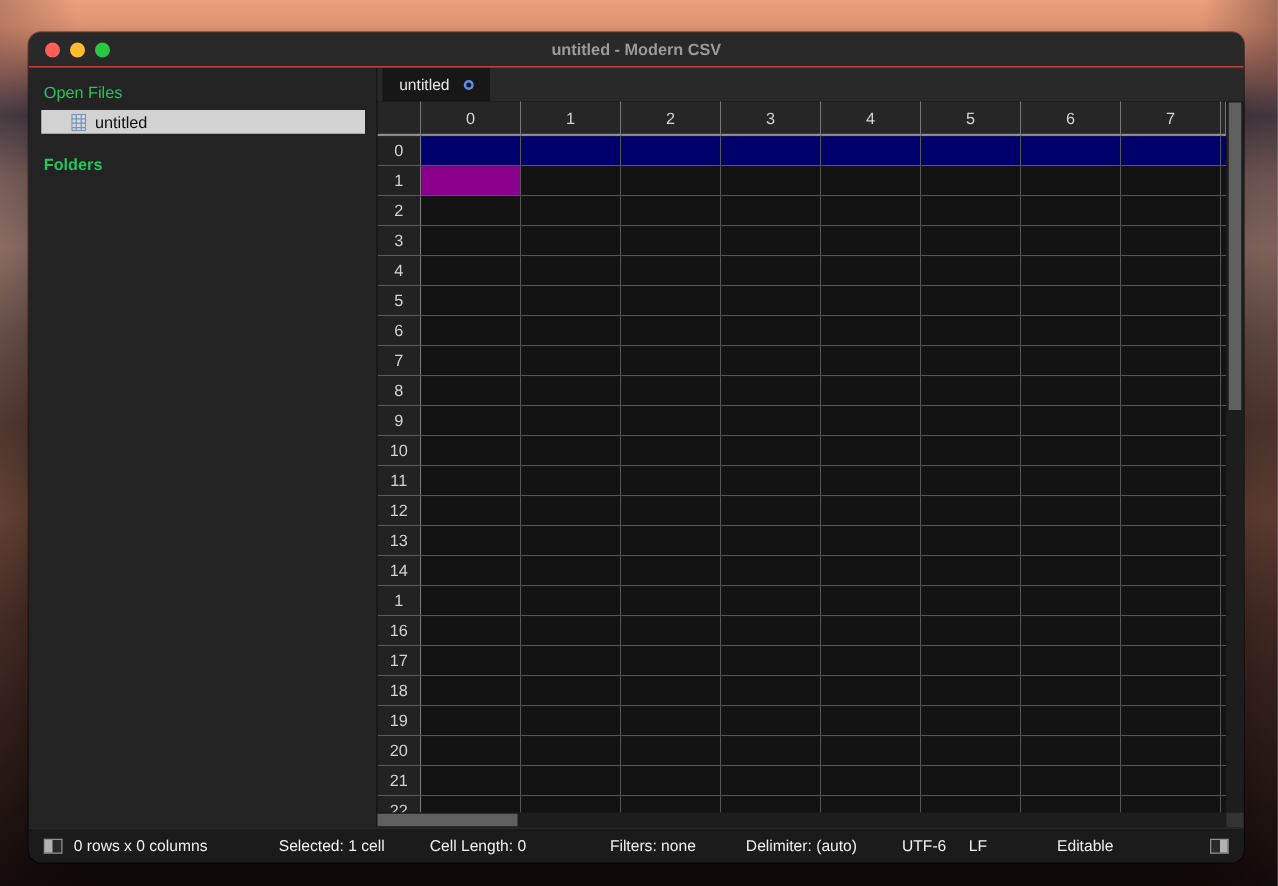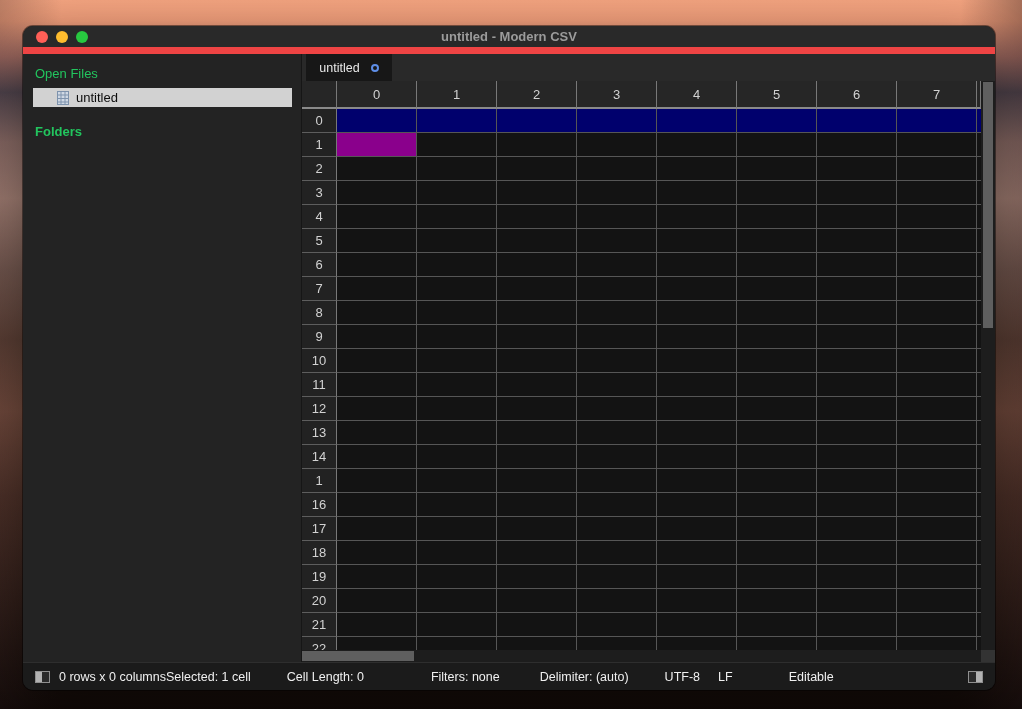--- a/index.html
+++ b/index.html
@@ -22,21 +22,21 @@
     position:absolute; left:23px; top:26px; width:972px; height:664px;
     background:#1b1b1b; border-radius:10px; overflow:hidden;
     box-shadow:0 22px 55px rgba(0,0,0,.55), 0 0 0 1px rgba(0,0,0,.45);
     display:flex; flex-direction:column;
   }
 
   
   .titlebar{
     height:28px; background:#292929; flex:0 0 28px;
     display:flex; align-items:center; position:relative;
-    border-bottom:7px solid #ef4444;
+    border-bottom:1px solid #ef4444;
   }
   .lights{ display:flex; gap:8px; margin-left:13px; }
   .light{ width:12px; height:12px; border-radius:50%; display:inline-block; }
   .light.red{ background:#ff5f57; }
   .light.yellow{ background:#febc2e; }
   .light.green{ background:#28c840; }
   .title{
     position:absolute; left:0; right:0; text-align:center;
     font-size:13px; font-weight:bold; color:#9b9b9b; pointer-events:none;
   }
@@ -121,21 +121,21 @@
   .panel-icon.left{ margin-left:12px; }
   .panel-icon.left::after{
     content:""; position:absolute; left:0; top:0; bottom:0; width:6px; background:#b2b2b2;
   }
   .panel-icon.right{ margin-left:auto; margin-right:12px; }
   .panel-icon.right::after{
     content:""; position:absolute; right:0; top:0; bottom:0; width:6px; background:#b2b2b2;
   }
   .st{ white-space:nowrap; }
   .st.dim{ margin-left:9px; }
-  .st.sel{ }
+  .st.sel{ margin-left:57px; }
   .st.len{ margin-left:36px; }
   .st.flt{ margin-left:67px; }
   .st.del{ margin-left:40px; }
   .st.enc{ margin-left:36px; }
   .st.eol{ margin-left:18px; }
   .st.edt{ margin-left:56px; }
 </style>
 </head>
 <body>
 
@@ -487,19 +487,19 @@
     </div>
   </div>
 
   <div class="statusbar">
     <span class="panel-icon left"></span>
     <span class="st dim">0 rows x 0 columns</span>
     <span class="st sel">Selected: 1 cell</span>
     <span class="st len">Cell Length: 0</span>
     <span class="st flt">Filters: none</span>
     <span class="st del">Delimiter: (auto)</span>
-    <span class="st enc">UTF-8</span>
+    <span class="st enc">UTF-6</span>
     <span class="st eol">LF</span>
     <span class="st edt">Editable</span>
     <span class="panel-icon right"></span>
   </div>
 
 </div>
 
 </body></html>

